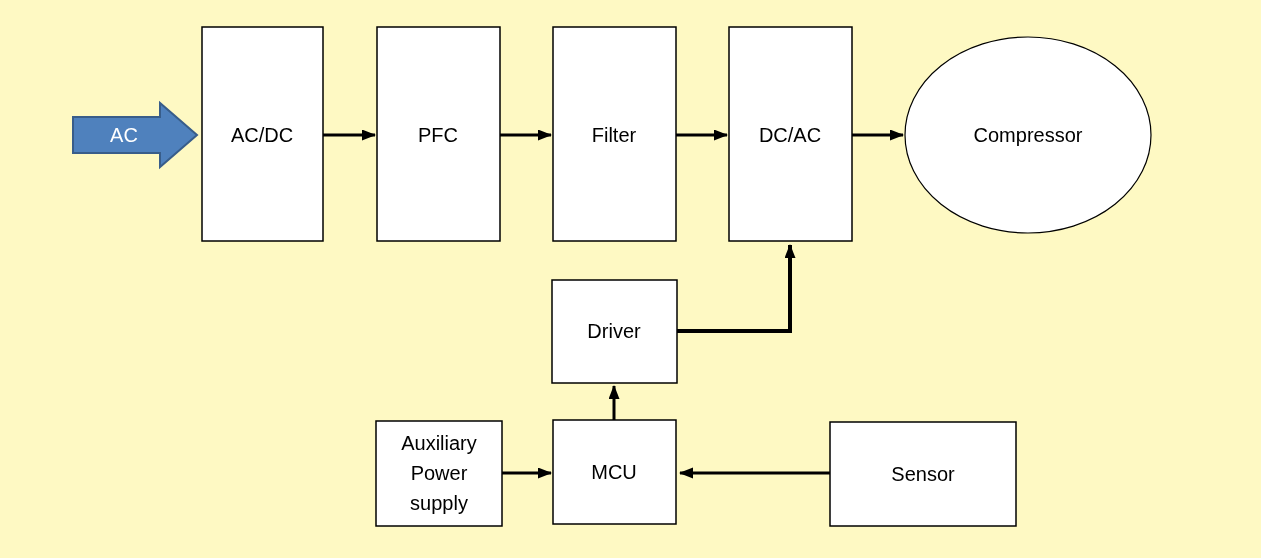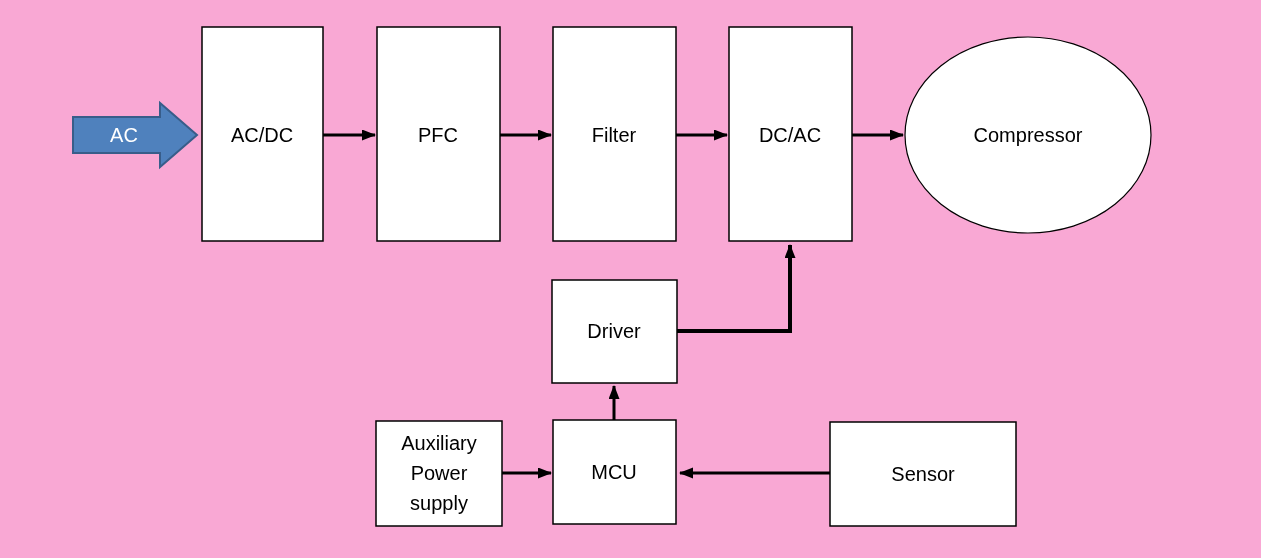--- a/index.html
+++ b/index.html
@@ -4,21 +4,21 @@
 <style>
   html, body {
     margin: 0;
     padding: 0;
     background: #ffffff;
   }
   .canvas {
     position: relative;
     width: 1261px;
     height: 558px;
-    background: #f9a8d4;
+    background: #fef9c3;
     overflow: hidden;
   }
   svg { display: block; }
   .box {
     fill: #ffffff;
     stroke: #000000;
     stroke-width: 1.5;
   }
   .ellipse {
     fill: #ffffff;

